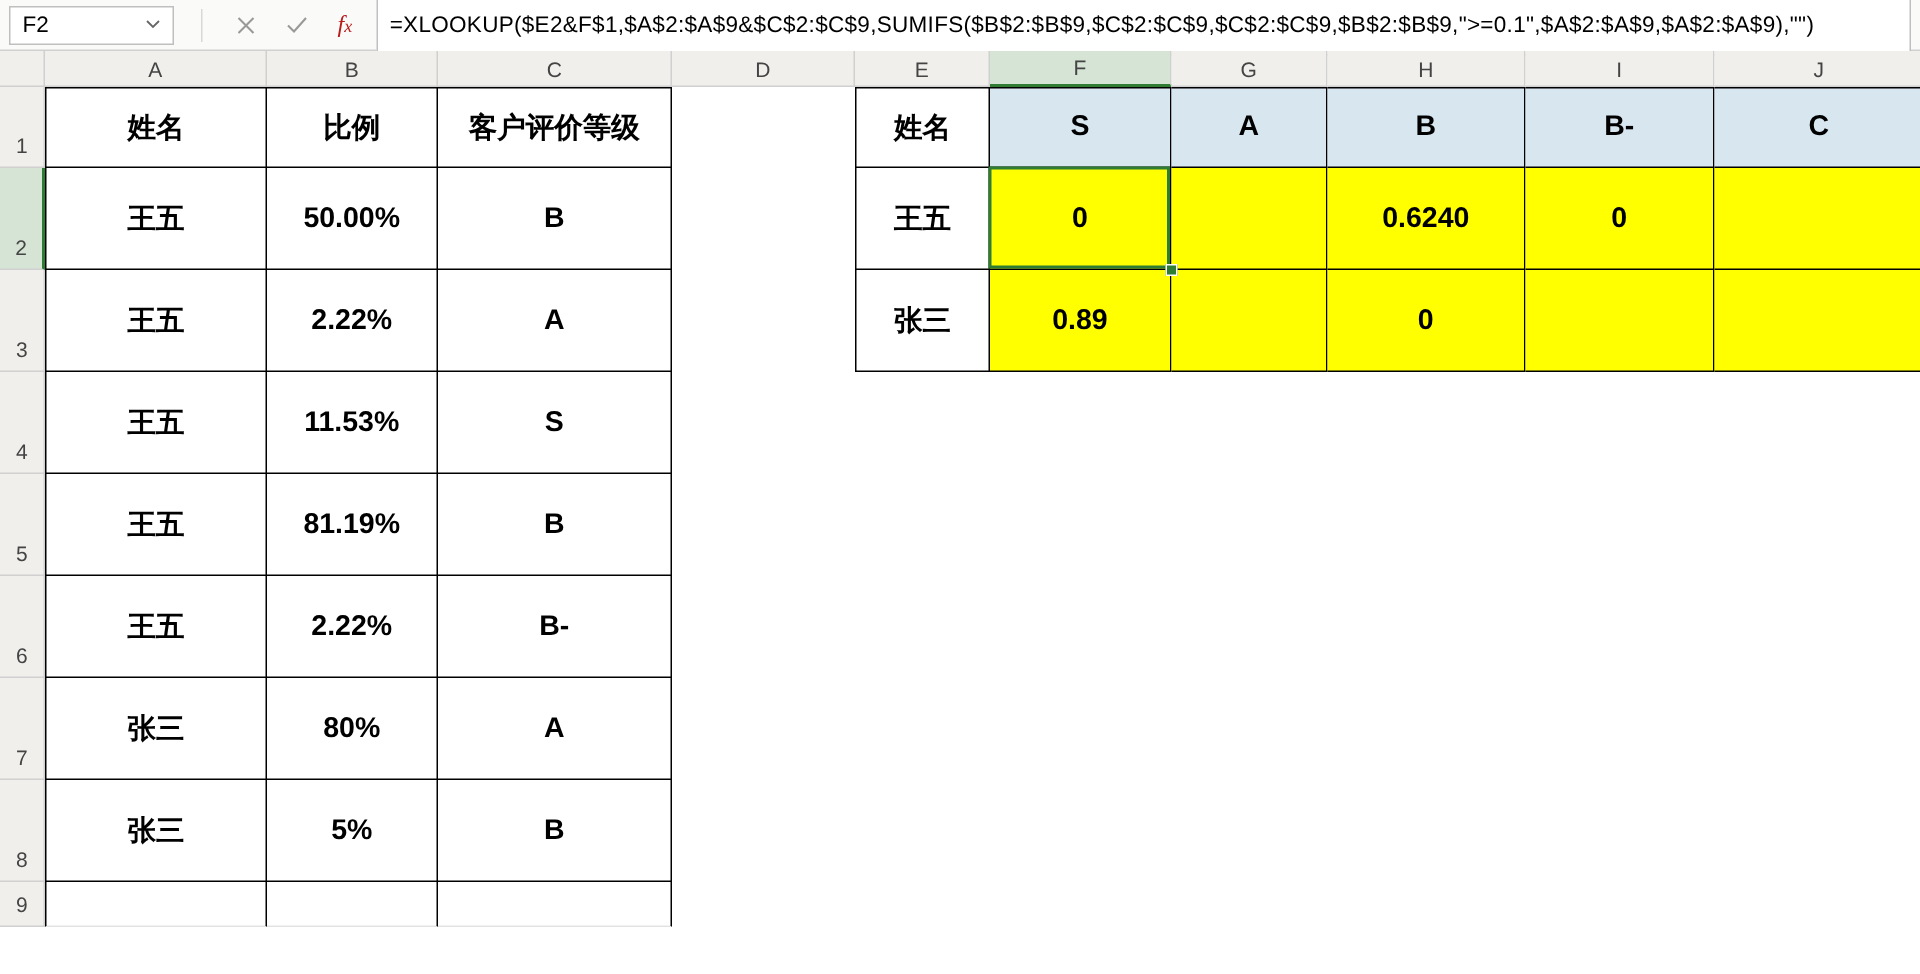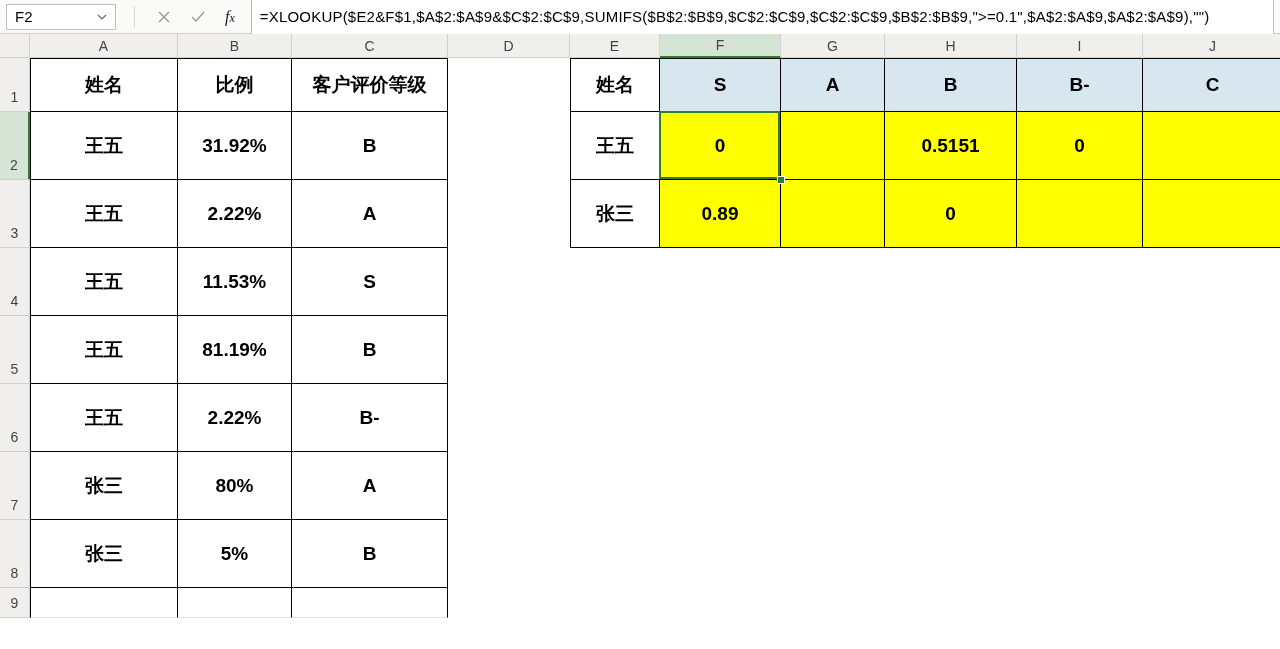--- a/index.html
+++ b/index.html
@@ -6,21 +6,21 @@
   html, body { margin:0; padding:0; font-family: "Microsoft YaHei", Arial, sans-serif; font-size:14px; background:#fff; color:#000; }
   .app { width:1280px; height:649px; position:relative; background:#fff; overflow:hidden; }
 
   
   .topbar { display:flex; align-items:center; height:34px; border-bottom:1px solid #d0d0d0; background:#fafaf8; padding:2px 6px; gap:12px; }
   .name-box { width:110px; height:26px; background:#fff; border:1px solid #bfbfbf; display:flex; align-items:center; padding:0 8px; font-size:15px; }
   .name-box .chev { margin-left:auto; }
   .sep { width:1px; height:22px; background:#d8d8d8; margin:0 6px; }
   .fb-btn { width:22px; height:22px; display:flex; align-items:center; justify-content:center; color:#8a8a8a; }
   .fb-btn svg { display:block; }
-  .fx-label { font-style:italic; font-family:"Times New Roman", serif; font-size:16px; color:#0f172a; padding:0 4px; }
+  .fx-label { font-style:italic; font-family:"Times New Roman", serif; font-size:16px; color:#b91c1c; padding:0 4px; }
   .formula-input { flex:1; height:40px; background:#fff; border:1px solid #bfbfbf; padding:0 8px; font-size:15px; letter-spacing:.2px; display:flex; align-items:center; white-space:nowrap; overflow:hidden; }
 
   
   .grid { position:relative; width:100%; height:calc(649px - 34px); overflow:hidden; }
   .corner { position:absolute; left:0; top:0; width:30px; height:24px; background:#f0efec; border-right:1px solid #d0d0d0; border-bottom:1px solid #d0d0d0; }
 
   .col-headers { position:absolute; left:30px; top:0; height:24px; display:flex; }
   .col-h { background:#f0efec; border-right:1px solid #d0d0d0; border-bottom:1px solid #d0d0d0; display:flex; align-items:center; justify-content:center; font-size:14px; color:#444; }
   .col-h.sel { background:#d6e4d6; border-bottom:2px solid #2e7d32; }
 
@@ -96,21 +96,21 @@
         <div class="row-h" style="height: 68px;">6</div>
         <div class="row-h" style="height: 68px;">7</div>
         <div class="row-h" style="height: 68px;">8</div>
         <div class="row-h" style="height: 30px;">9</div>
       </div>
     <div class="cells" id="cells">
         <div class="cell hdr b-top b-bottom b-left b-right" style="left: 0px; top: 0px; width: 148px; height: 54px;">姓名</div>
         <div class="cell hdr b-top b-bottom b-right" style="left: 148px; top: 0px; width: 114px; height: 54px;">比例</div>
         <div class="cell hdr b-top b-bottom b-right" style="left: 262px; top: 0px; width: 156px; height: 54px;">客户评价等级</div>
         <div class="cell b-bottom b-left b-right" style="left: 0px; top: 54px; width: 148px; height: 68px;">王五</div>
-        <div class="cell b-bottom b-right" style="left: 148px; top: 54px; width: 114px; height: 68px;">31.92%</div>
+        <div class="cell b-bottom b-right" style="left: 148px; top: 54px; width: 114px; height: 68px;">50.00%</div>
         <div class="cell b-bottom b-right" style="left: 262px; top: 54px; width: 156px; height: 68px;">B</div>
         <div class="cell b-bottom b-left b-right" style="left: 0px; top: 122px; width: 148px; height: 68px;">王五</div>
         <div class="cell b-bottom b-right" style="left: 148px; top: 122px; width: 114px; height: 68px;">2.22%</div>
         <div class="cell b-bottom b-right" style="left: 262px; top: 122px; width: 156px; height: 68px;">A</div>
         <div class="cell b-bottom b-left b-right" style="left: 0px; top: 190px; width: 148px; height: 68px;">王五</div>
         <div class="cell b-bottom b-right" style="left: 148px; top: 190px; width: 114px; height: 68px;">11.53%</div>
         <div class="cell b-bottom b-right" style="left: 262px; top: 190px; width: 156px; height: 68px;">S</div>
         <div class="cell b-bottom b-left b-right" style="left: 0px; top: 258px; width: 148px; height: 68px;">王五</div>
         <div class="cell b-bottom b-right" style="left: 148px; top: 258px; width: 114px; height: 68px;">81.19%</div>
         <div class="cell b-bottom b-right" style="left: 262px; top: 258px; width: 156px; height: 68px;">B</div>
@@ -128,21 +128,21 @@
         <div class="cell  b-right" style="left: 262px; top: 530px; width: 156px; height: 30px;"></div>
         <div class="cell hdr b-top b-bottom b-left b-right" style="left: 540px; top: 0px; width: 90px; height: 54px;">姓名</div>
         <div class="cell hdr-blue b-top b-bottom b-right" style="left: 630px; top: 0px; width: 121px; height: 54px;">S</div>
         <div class="cell hdr-blue b-top b-bottom b-right" style="left: 751px; top: 0px; width: 104px; height: 54px;">A</div>
         <div class="cell hdr-blue b-top b-bottom b-right" style="left: 855px; top: 0px; width: 132px; height: 54px;">B</div>
         <div class="cell hdr-blue b-top b-bottom b-right" style="left: 987px; top: 0px; width: 126px; height: 54px;">B-</div>
         <div class="cell hdr-blue b-top b-bottom b-right" style="left: 1113px; top: 0px; width: 140px; height: 54px;">C</div>
         <div class="cell b-bottom b-right b-left" style="left: 540px; top: 54px; width: 90px; height: 68px;">王五</div>
         <div class="cell b-bottom b-right yellow" style="left: 630px; top: 54px; width: 121px; height: 68px;">0</div>
         <div class="cell b-bottom b-right yellow" style="left: 751px; top: 54px; width: 104px; height: 68px;"></div>
-        <div class="cell b-bottom b-right yellow" style="left: 855px; top: 54px; width: 132px; height: 68px;">0.5151</div>
+        <div class="cell b-bottom b-right yellow" style="left: 855px; top: 54px; width: 132px; height: 68px;">0.6240</div>
         <div class="cell b-bottom b-right yellow" style="left: 987px; top: 54px; width: 126px; height: 68px;">0</div>
         <div class="cell b-bottom b-right yellow" style="left: 1113px; top: 54px; width: 140px; height: 68px;"></div>
         <div class="cell b-bottom b-right b-left" style="left: 540px; top: 122px; width: 90px; height: 68px;">张三</div>
         <div class="cell b-bottom b-right yellow" style="left: 630px; top: 122px; width: 121px; height: 68px;">0.89</div>
         <div class="cell b-bottom b-right yellow" style="left: 751px; top: 122px; width: 104px; height: 68px;"></div>
         <div class="cell b-bottom b-right yellow" style="left: 855px; top: 122px; width: 132px; height: 68px;">0</div>
         <div class="cell b-bottom b-right yellow" style="left: 987px; top: 122px; width: 126px; height: 68px;"></div>
         <div class="cell b-bottom b-right yellow" style="left: 1113px; top: 122px; width: 140px; height: 68px;"></div>
       </div>
     <div class="active-outline" id="active-outline" style="left: 659px; top: 77px; width: 121px; height: 68px;"></div>

